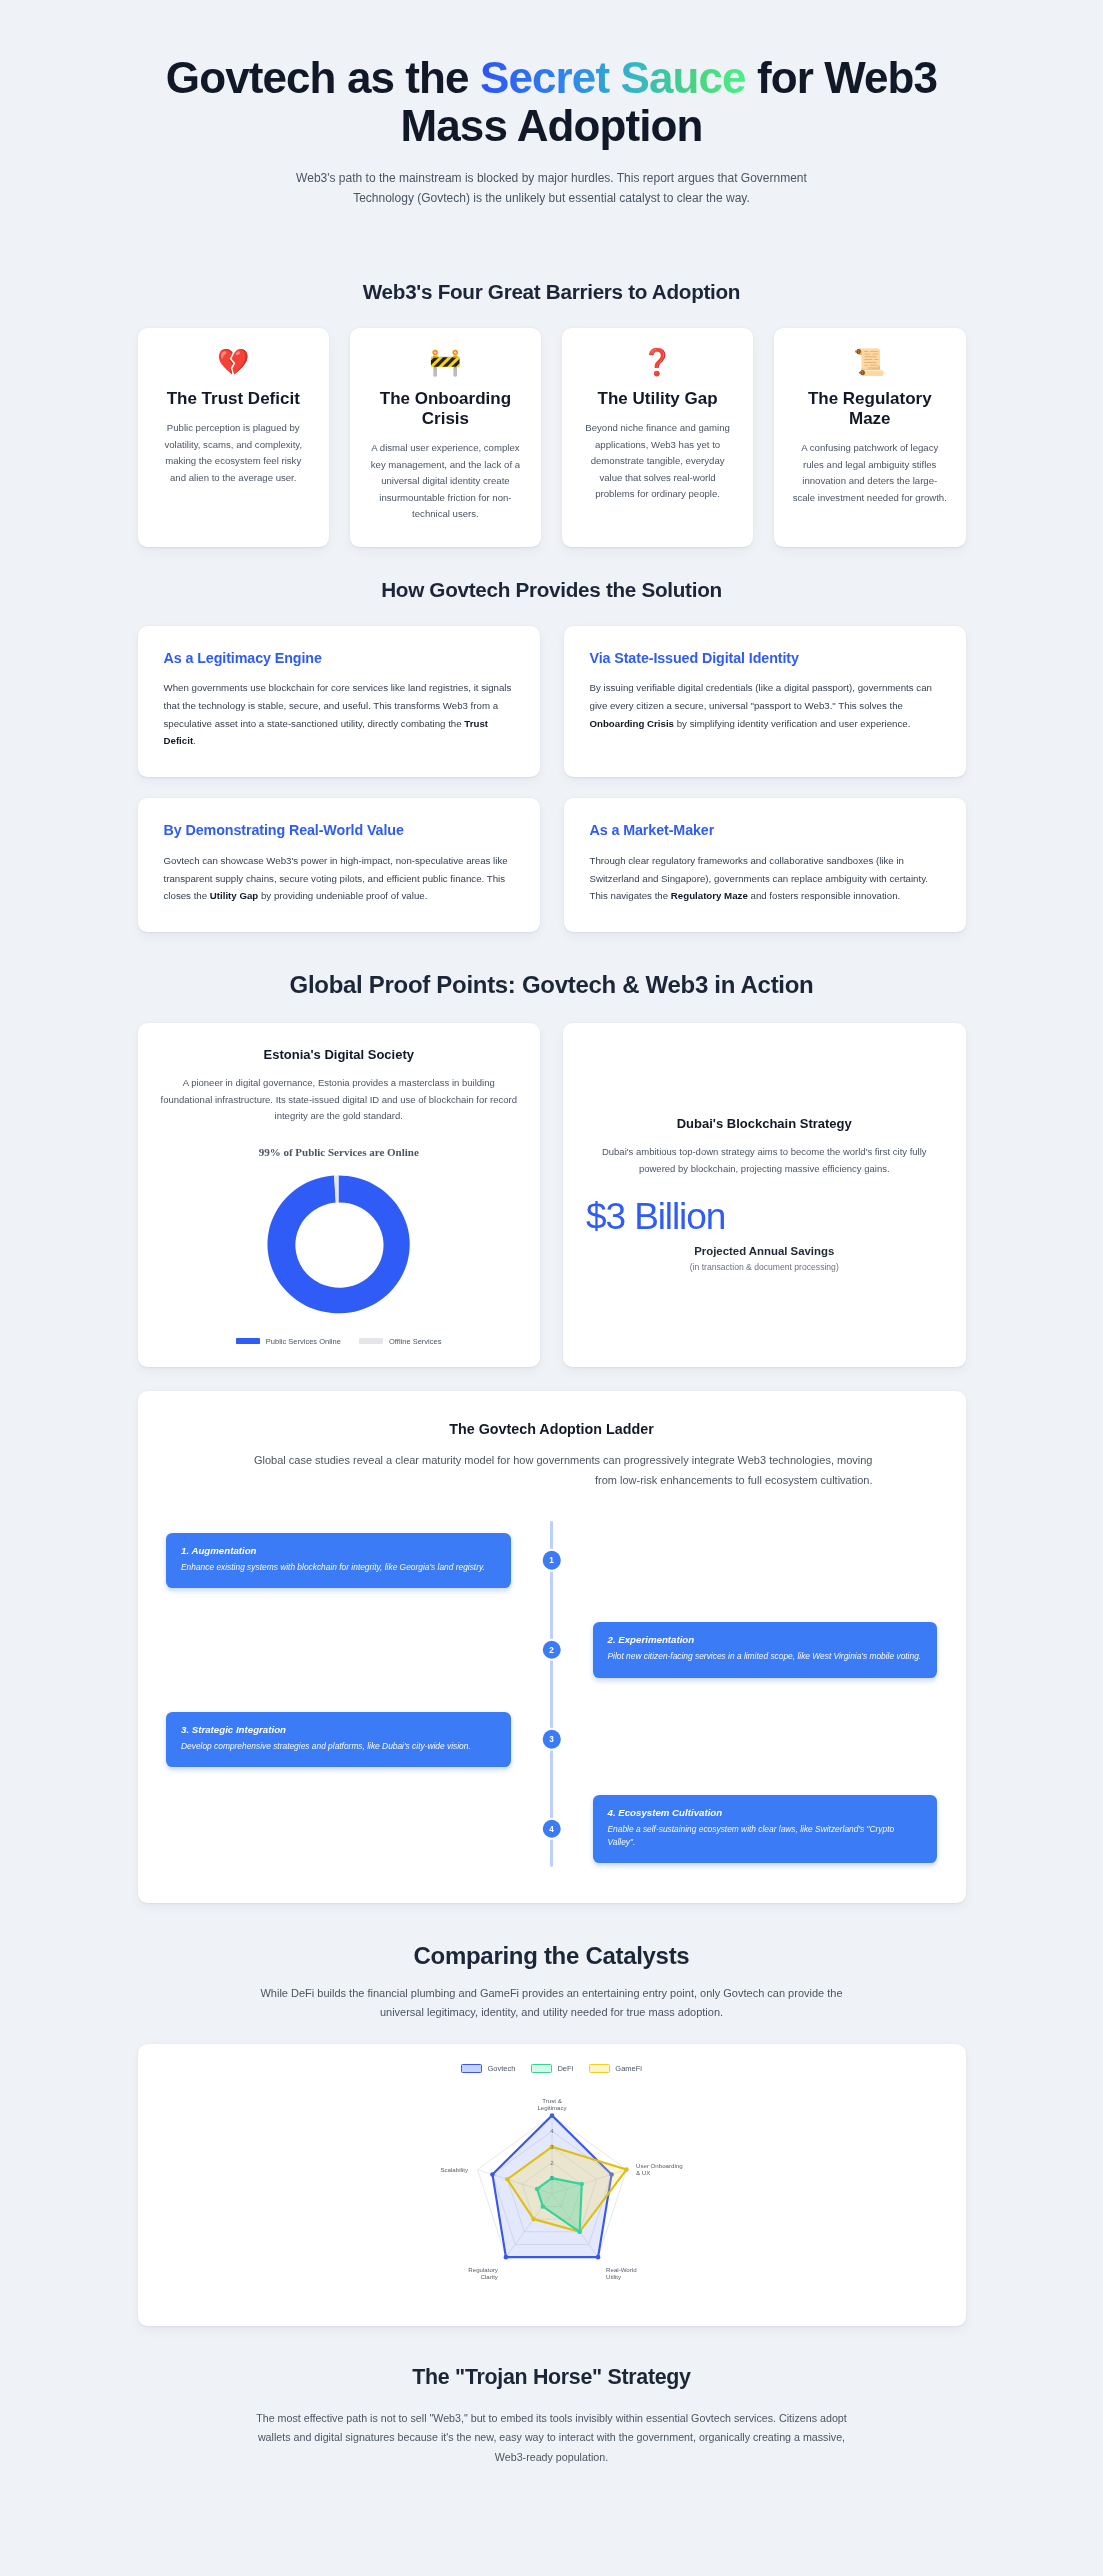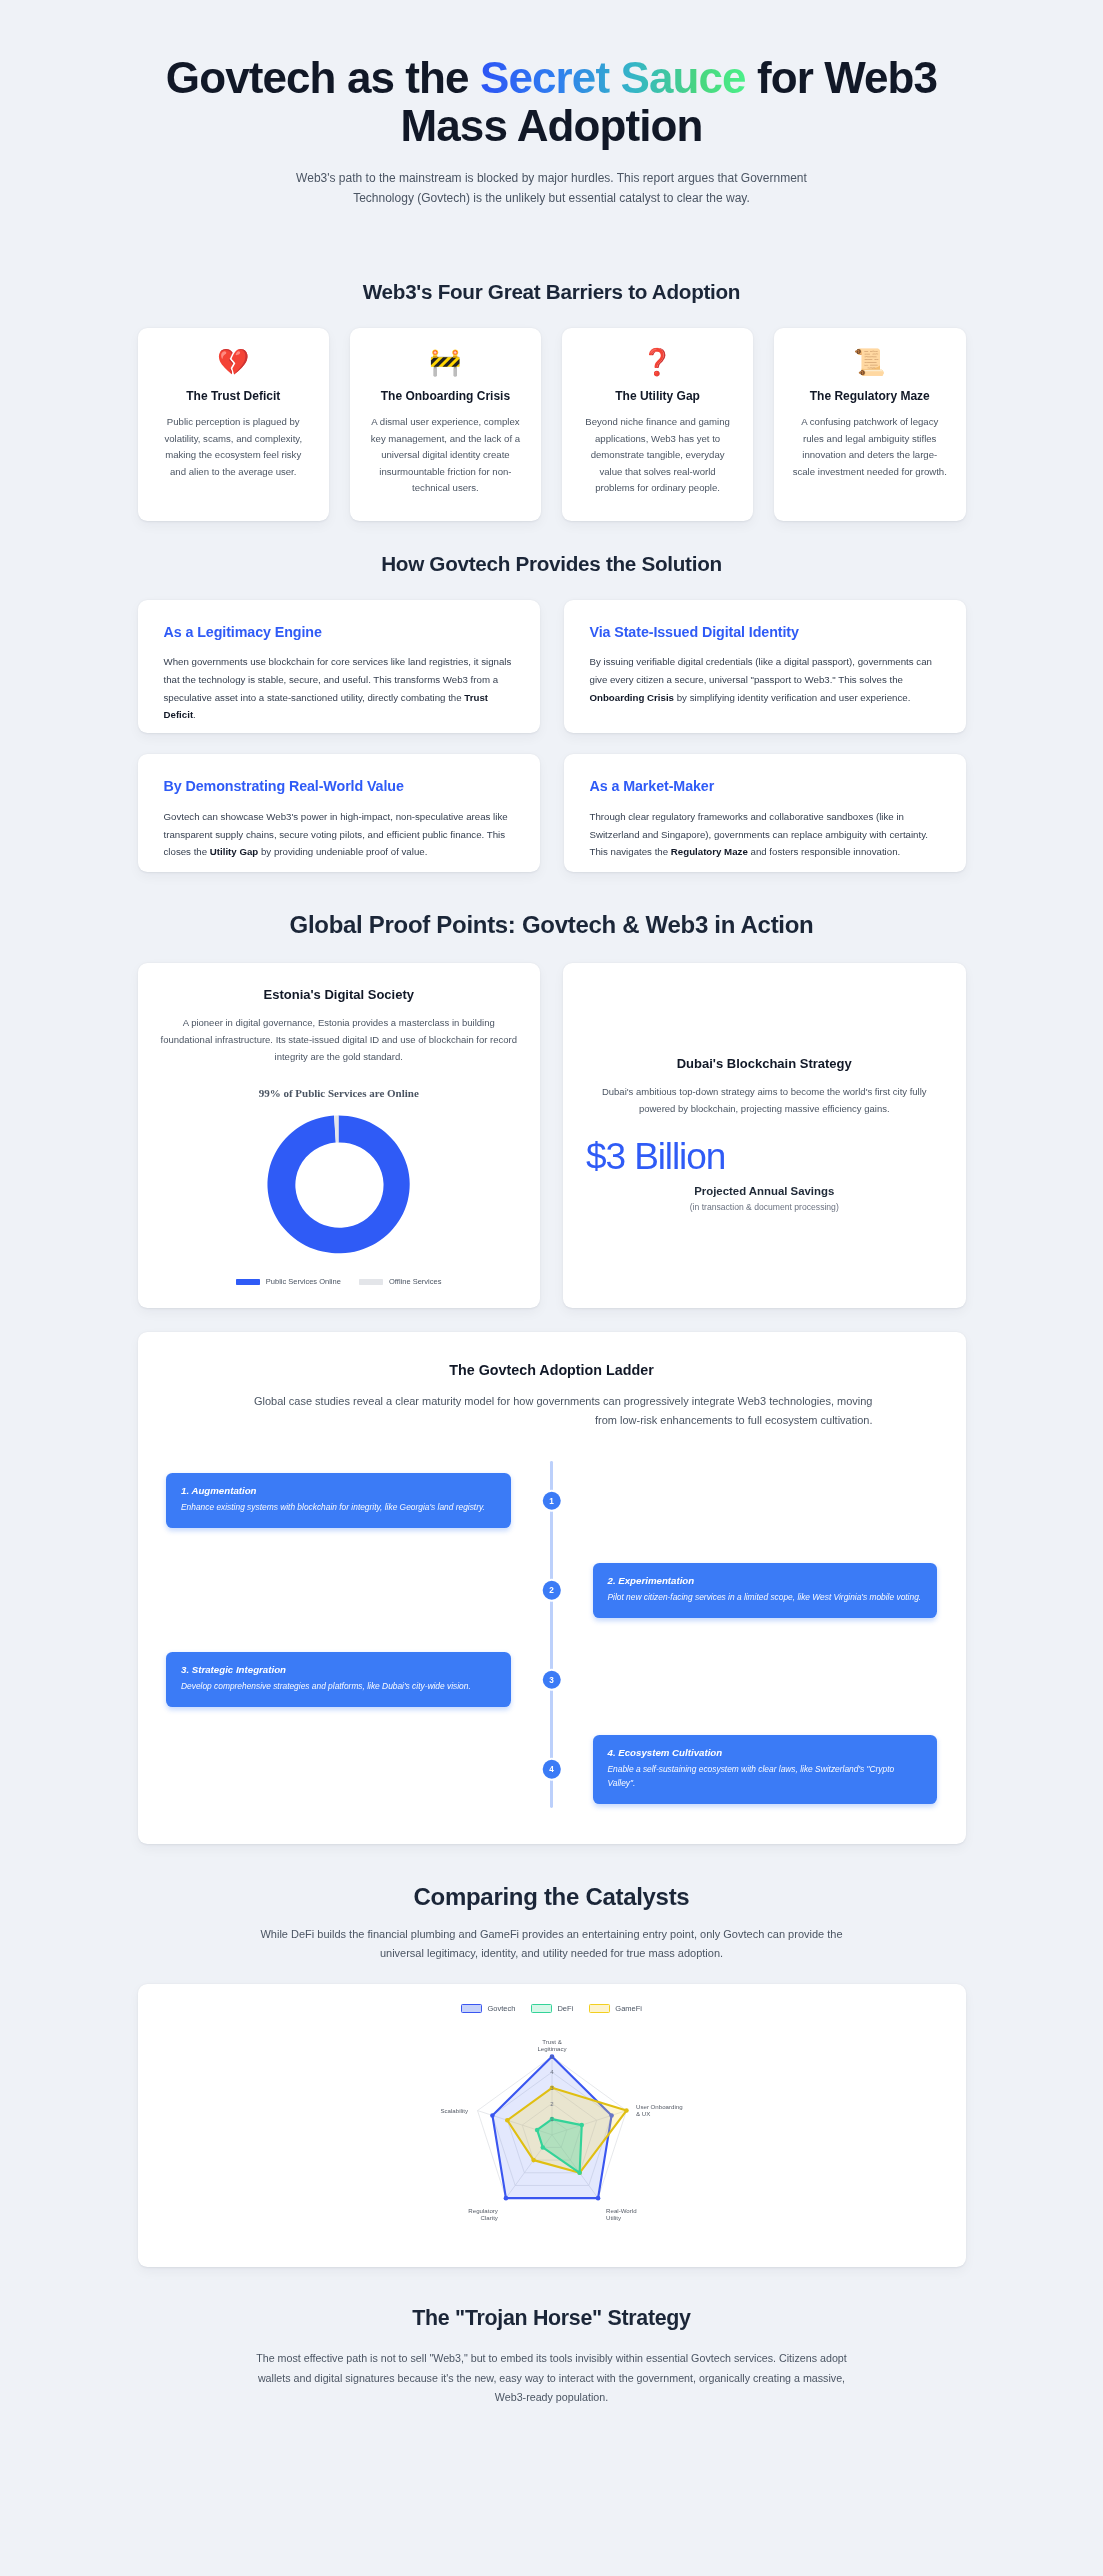--- a/index.html
+++ b/index.html
@@ -43,27 +43,27 @@
   }
 
   
   .grid4{display:grid;grid-template-columns:repeat(4,1fr);gap:20.7px;}
   .bcard{
     background:#fff;border-radius:9.3px;padding:21.4px 18.5px 24px;
     box-shadow:0 0.7px 2.1px rgba(16,24,40,.07),0 4.3px 11.4px rgba(16,24,40,.045);
     text-align:center;min-height:190px;
   }
   .bcard .emo{font-size:26px;line-height:1;display:block;margin-bottom:14.3px;}
-  .bcard h3{font-size:12px;font-weight:800;color:#111827;margin-bottom:10.7px;}
+  .bcard h3{font-size:17px;font-weight:800;color:#111827;margin-bottom:10.7px;}
   .bcard p{font-size:9.6px;line-height:1.72;color:#4b5563;}
 
   
   .grid2{display:grid;grid-template-columns:repeat(2,1fr);gap:21.4px 24px;}
   .scard{
-    background:#fff;border-radius:9.3px;padding:24px 26px 9px;
+    background:#fff;border-radius:9.3px;padding:24px 26px 27px;
     box-shadow:0 0.7px 2.1px rgba(16,24,40,.07),0 4.3px 11.4px rgba(16,24,40,.045);
     min-height:118px;
   }
   .scard h3{font-size:14.3px;font-weight:800;color:#2f5bf6;margin-bottom:13.6px;letter-spacing:-0.1px;}
   .scard p{font-size:9.7px;line-height:1.82;color:#374151;}
   .scard b{font-weight:700;color:#111827;}
 
   
   .proof{display:grid;grid-template-columns:1fr 1fr;gap:23px;}
   .pcard{

